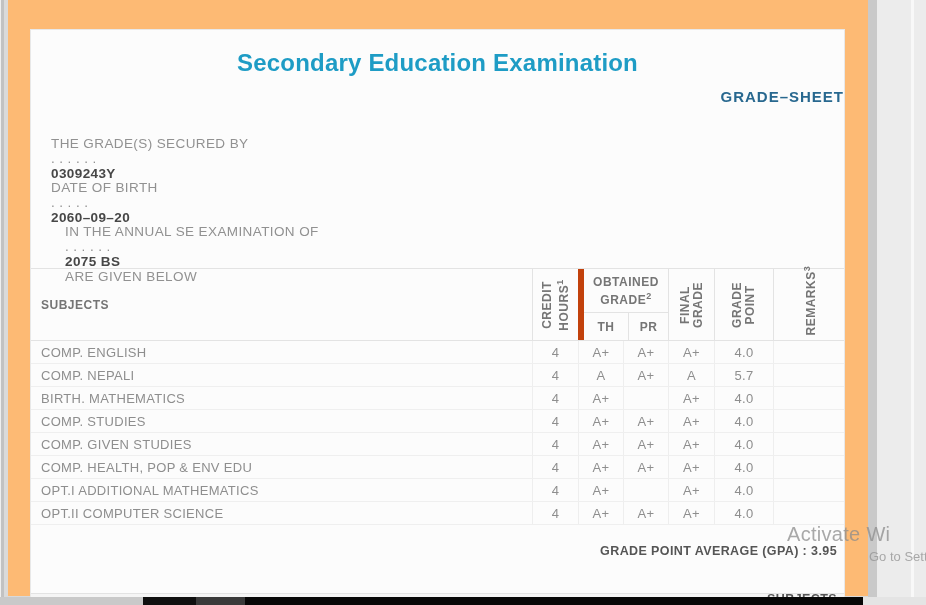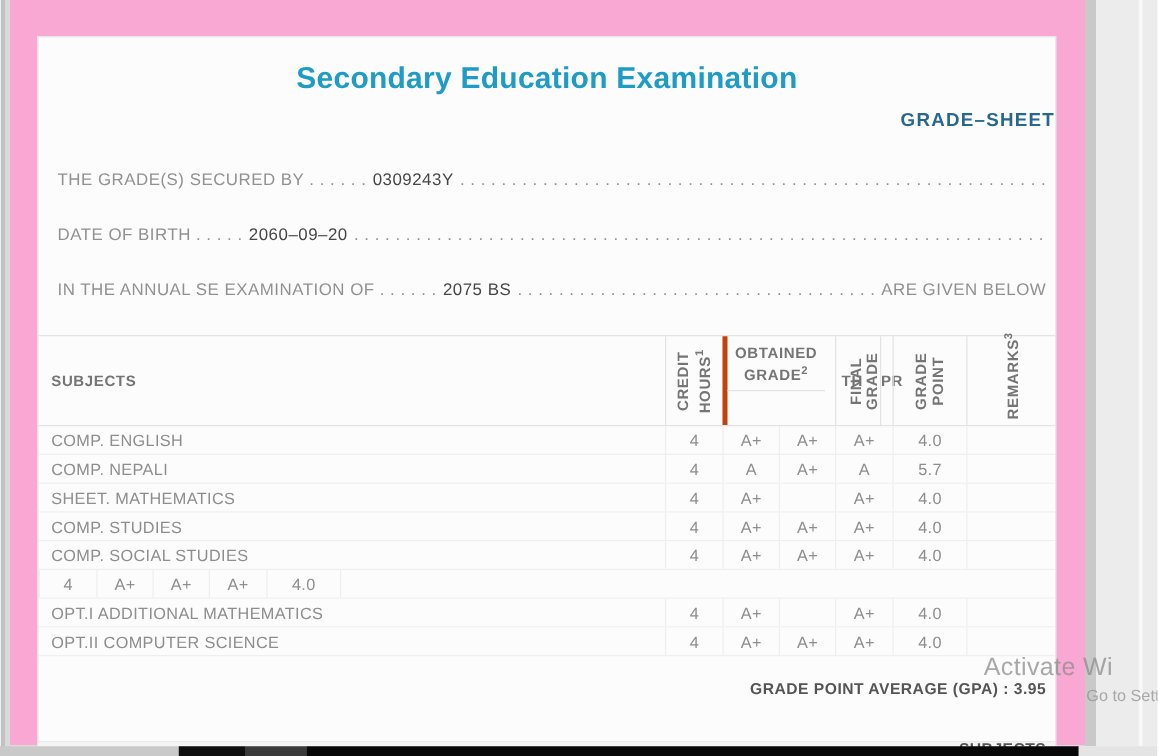--- a/index.html
+++ b/index.html
@@ -8,21 +8,21 @@
     position: relative;
     font-family: "Liberation Sans", sans-serif;
     background: #ffffff;
   }
   .left-strip {
     position: absolute; left: 0; top: 0; width: 8px; height: 605px;
     background: linear-gradient(90deg, #efefef 0 1px, #c2c2c2 1px 4px, #dadada 4px 100%);
   }
   .page {
     position: absolute; left: 8px; top: 0; width: 860px; height: 597px;
-    background: #f9a8d4;
+    background: #fdba74;
     border-bottom: 1px solid #d9d9d9;
   }
   .card {
     position: absolute; left: 22px; top: 29px; width: 815px;
     background: #fcfcfc;
     border: 1px solid #e8e8e8;
     border-bottom: none;
   }
   .page-title {
     margin-top: 19px; text-align: center;
@@ -33,42 +33,43 @@
     margin-top: 11px; text-align: right;
     font-size: 15px; font-weight: 700; letter-spacing: 1px;
     color: var(--subtitle-color, #28688f);
   }
   .info { margin: 31px 7px 0 15px; }
   .info-line {
     display: flex; align-items: baseline;
     height: 20px; margin-bottom: 24px;
     font-size: 13.5px; color: #919191; letter-spacing: 0.4px;
     white-space: nowrap;
+    flex-direction: column;
   }
   .info-label { flex: 0 0 auto; }
   .info-dots  { flex: 0 0 auto; margin-left: 4px; }
-  .info-value { flex: 0 0 auto; font-weight: 400; color: #474747; margin: 0 5px; text-align: right; }
+  .info-value { flex: 0 0 auto; font-weight: 700; color: #474747; margin: 0 5px; text-align: right; }
   .info-fill  { flex: 1 1 auto; overflow: hidden; }
-  .info-suffix{ flex: 0 0 auto; margin-left: 5px; }
+  .info-suffix{ flex: 0 0 auto; margin-left: 19px; }
 
   .gtable { margin-top: 13px; border-top: 1px solid #e3e3e3; }
   .thead {
     display: flex; height: 72px; border-bottom: 1px solid #e3e3e3;
     font-size: 12px; font-weight: 700; color: #757575; letter-spacing: 0.5px;
   }
   .col-subject { flex: 1 1 auto; display: flex; align-items: center; padding-left: 10px; }
   .hcell { display: flex; align-items: center; justify-content: center; border-left: 1px solid #e3e3e3; }
   .col-credit  { width: 46px; }
   .col-final   { width: 46px; }
   .col-gp      { width: 59px; }
   .col-remarks { width: 71px; }
   .vtext { transform: rotate(-90deg); width: 62px; text-align: center; line-height: 13px; }
   .vtext.nowrap { white-space: nowrap; }
   sup { font-size: 9px; }
-  .og-group { width: 90px; border-left: 4px solid #c2410c; display: flex; flex-direction: row; }
+  .og-group { width: 90px; border-left: 6px solid #c2410c; display: flex; flex-direction: column; justify-content: center; }
   .og-top {
     height: 44px; display: flex; align-items: center; justify-content: center;
     text-align: center; line-height: 14px; border-bottom: 1px solid #e3e3e3; padding: 0 6px;
   }
   .og-sub { flex: 1 1 auto; display: flex; }
   .og-th { width: 45px; border-right: 1px solid #e3e3e3; display: flex; align-items: center; justify-content: center; }
   .og-pr { flex: 1 1 auto; display: flex; align-items: center; justify-content: center; }
 
   .tr {
     display: flex; height: 23px; border-bottom: 1px solid #efefef;
@@ -188,47 +189,48 @@
           <div class="tr">
             <div class="td col-subject cell-left">COMP. NEPALI</div>
             <div class="td col-credit bl">4</div>
             <div class="td col-th bl">A</div>
             <div class="td col-pr bl">A+</div>
             <div class="td col-final bl">A</div>
             <div class="td col-gp bl">5.7</div>
             <div class="td col-remarks bl"></div>
           </div>
           <div class="tr">
-            <div class="td col-subject cell-left">SHEET. MATHEMATICS</div>
+            <div class="td col-subject cell-left">BIRTH. MATHEMATICS</div>
             <div class="td col-credit bl">4</div>
             <div class="td col-th bl">A+</div>
             <div class="td col-pr bl"></div>
             <div class="td col-final bl">A+</div>
             <div class="td col-gp bl">4.0</div>
             <div class="td col-remarks bl"></div>
           </div>
           <div class="tr">
             <div class="td col-subject cell-left">COMP. STUDIES</div>
             <div class="td col-credit bl">4</div>
             <div class="td col-th bl">A+</div>
             <div class="td col-pr bl">A+</div>
             <div class="td col-final bl">A+</div>
             <div class="td col-gp bl">4.0</div>
             <div class="td col-remarks bl"></div>
           </div>
           <div class="tr">
-            <div class="td col-subject cell-left">COMP. SOCIAL STUDIES</div>
-            <div class="td col-credit bl">4</div>
-            <div class="td col-th bl">A+</div>
-            <div class="td col-pr bl">A+</div>
-            <div class="td col-final bl">A+</div>
-            <div class="td col-gp bl">4.0</div>
-            <div class="td col-remarks bl"></div>
-          </div>
-          <div class="tr">
+            <div class="td col-subject cell-left">COMP. GIVEN STUDIES</div>
+            <div class="td col-credit bl">4</div>
+            <div class="td col-th bl">A+</div>
+            <div class="td col-pr bl">A+</div>
+            <div class="td col-final bl">A+</div>
+            <div class="td col-gp bl">4.0</div>
+            <div class="td col-remarks bl"></div>
+          </div>
+          <div class="tr">
+            <div class="td col-subject cell-left">COMP. HEALTH, POP &amp; ENV EDU</div>
             <div class="td col-credit bl">4</div>
             <div class="td col-th bl">A+</div>
             <div class="td col-pr bl">A+</div>
             <div class="td col-final bl">A+</div>
             <div class="td col-gp bl">4.0</div>
             <div class="td col-remarks bl"></div>
           </div>
           <div class="tr">
             <div class="td col-subject cell-left">OPT.I ADDITIONAL MATHEMATICS</div>
             <div class="td col-credit bl">4</div>

